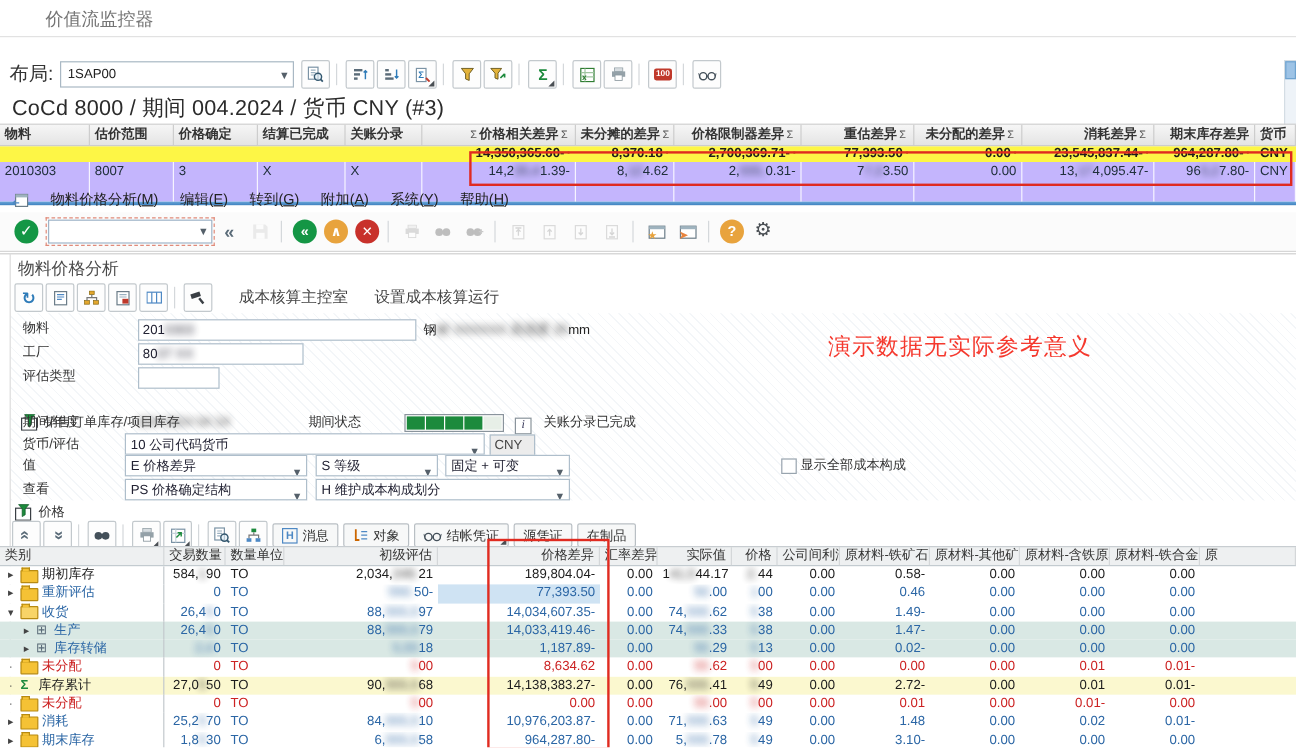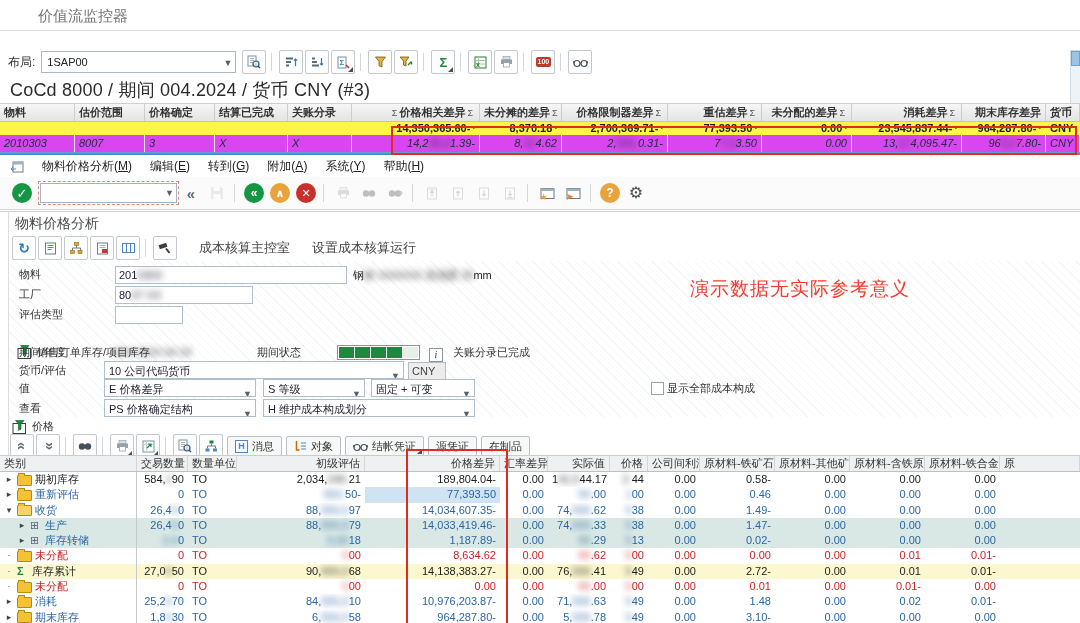--- a/index.html
+++ b/index.html
@@ -6,21 +6,21 @@
   .app{position:relative;width:1080px;height:623px;overflow:hidden;background:#fff;
        font-family:"Liberation Sans","DejaVu Sans",sans-serif;font-size:11px;color:#222;}
   .abs{position:absolute;}
 
   
   .titlebar{left:0;top:0;width:1080px;height:30px;border-bottom:1px solid #e2e2e2;background:#fff;}
   .titlebar .t{position:absolute;left:38px;top:7px;font-size:15px;color:#757575;}
 
   
   .alvbar{left:8px;top:49px;height:26px;display:flex;align-items:center;}
-  .alvbar .lbl{color:#333;margin-right:6px;font-size:12px;}
+  .alvbar .lbl{color:#333;margin-right:6px;font-size:16px;}
   .selbox{position:relative;height:20px;background:#fff;border:1px solid #a9b8c4;display:flex;align-items:center;
           padding:0 16px 0 5px;font-size:11px;color:#222;}
   .selbox .car{position:absolute;right:3px;top:6px;font-size:9px;color:#55606a;}
   .icbtn{position:relative;width:22px;height:22px;border:1px solid #c3c9cd;background:#fdfdfd;border-radius:2px;
          display:flex;align-items:center;justify-content:center;margin-left:2px;flex:0 0 auto;}
   .icbtn.flat{border-color:transparent;background:transparent;}
   .tsep{width:1px;height:18px;background:#d4d8db;margin:0 5px;flex:0 0 auto;}
   .ddc{position:absolute;right:1px;bottom:1px;width:0;height:0;border-bottom:5px solid #4a4f54;border-left:5px solid transparent;}
   .dis{opacity:.35;filter:grayscale(1);}
 
@@ -31,21 +31,21 @@
   
   .coheader{left:10px;top:78px;font-size:18px;color:#2b2b2b;letter-spacing:.2px;}
 
   
   .g1{left:0;top:103px;width:1080px;}
   .g1 .hd{display:flex;height:17px;line-height:17px;background:linear-gradient(#f6f6f6,#e4e4e4);
           border-top:1px solid #cfcfcf;border-bottom:1px solid #c3c3c3;font-weight:bold;color:#333;}
   .g1 .hd .c{border-right:1px solid #cdcdcd;padding:0 4px;box-sizing:border-box;overflow:hidden;white-space:nowrap;}
   .g1 .tr{display:flex;white-space:nowrap;}
   .g1 .tot{height:13px;line-height:13px;background:#fdf646;font-weight:bold;color:#1d1d1d;}
-  .g1 .row{height:17px;line-height:17px;background:#d946ef;color:#20303c;font-style:italic;}
+  .g1 .row{height:33px;line-height:17px;background:#c4b5fd;color:#20303c;}
   .g1 .row .c{border-right:1px solid rgba(255,255,255,.85);}
   .g1 .c{padding:0 4px;box-sizing:border-box;overflow:hidden;flex:0 0 auto;}
   .g1 .r{text-align:right;}
   .g1 .tot .r::after{content:"·";color:#8a6d00;margin-left:2px;}
   .g1 .botbar{height:3px;background:linear-gradient(#6aa6d8,#3f82c0);}
   .sg{font-weight:normal;font-size:9px;color:#555;margin:0 2px;}
 
   
   .menubar{left:0;top:156px;width:1080px;height:21px;display:flex;align-items:center;gap:18px;padding-left:10px;box-sizing:border-box;color:#222;font-size:12px;}
   .menubar u{text-decoration:underline;}

